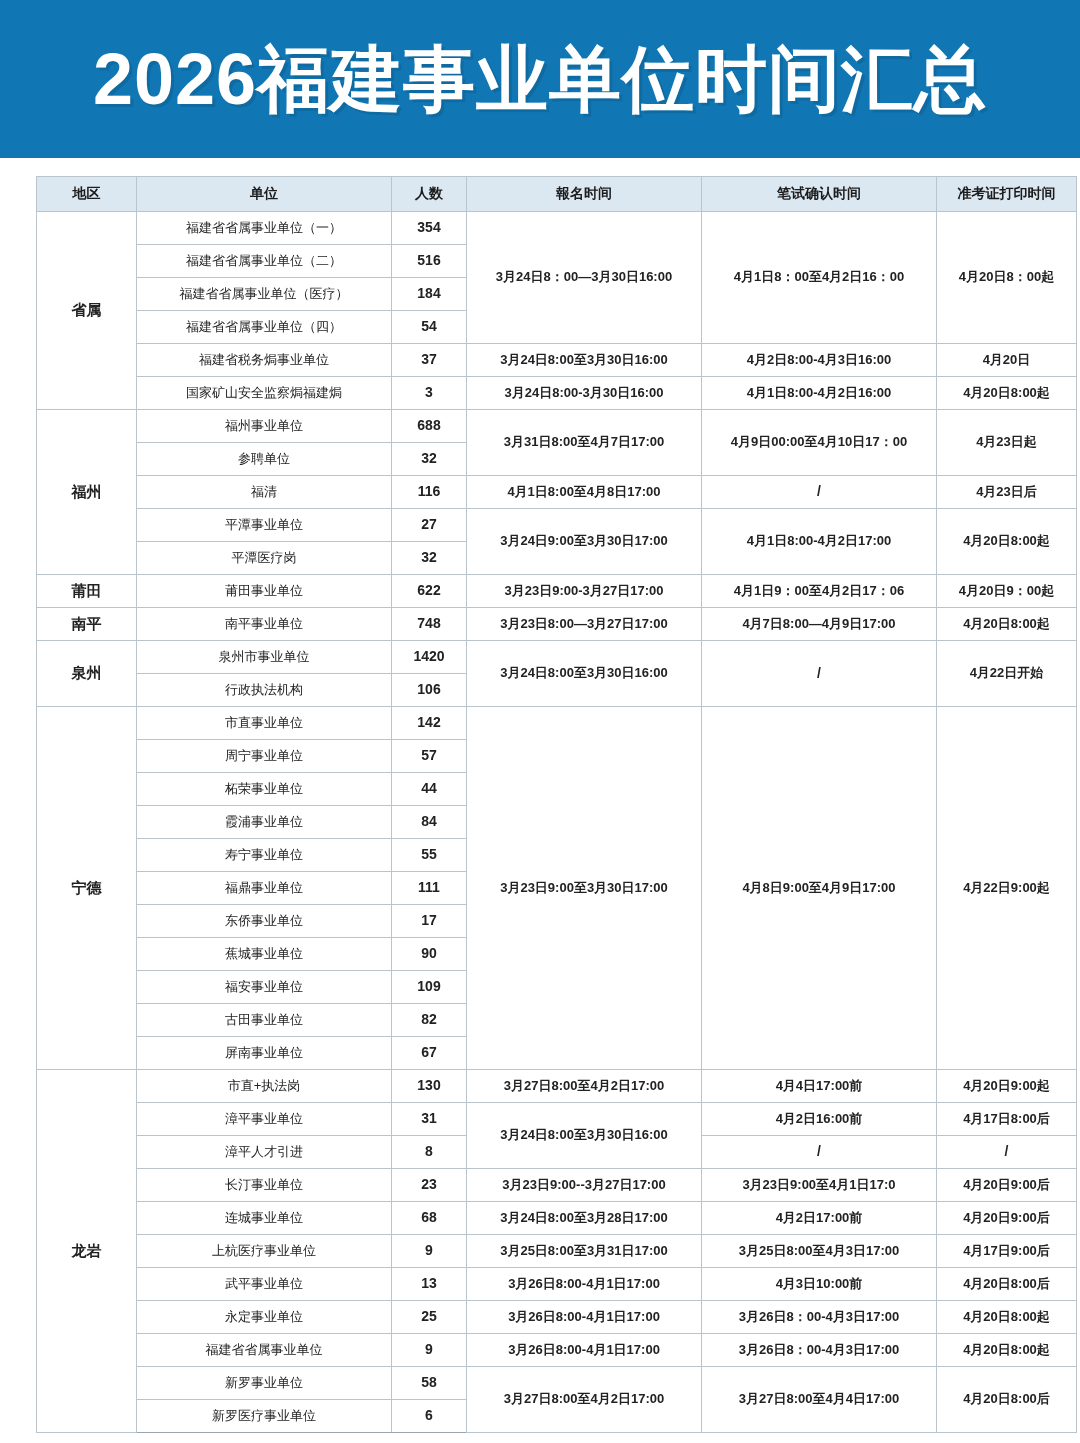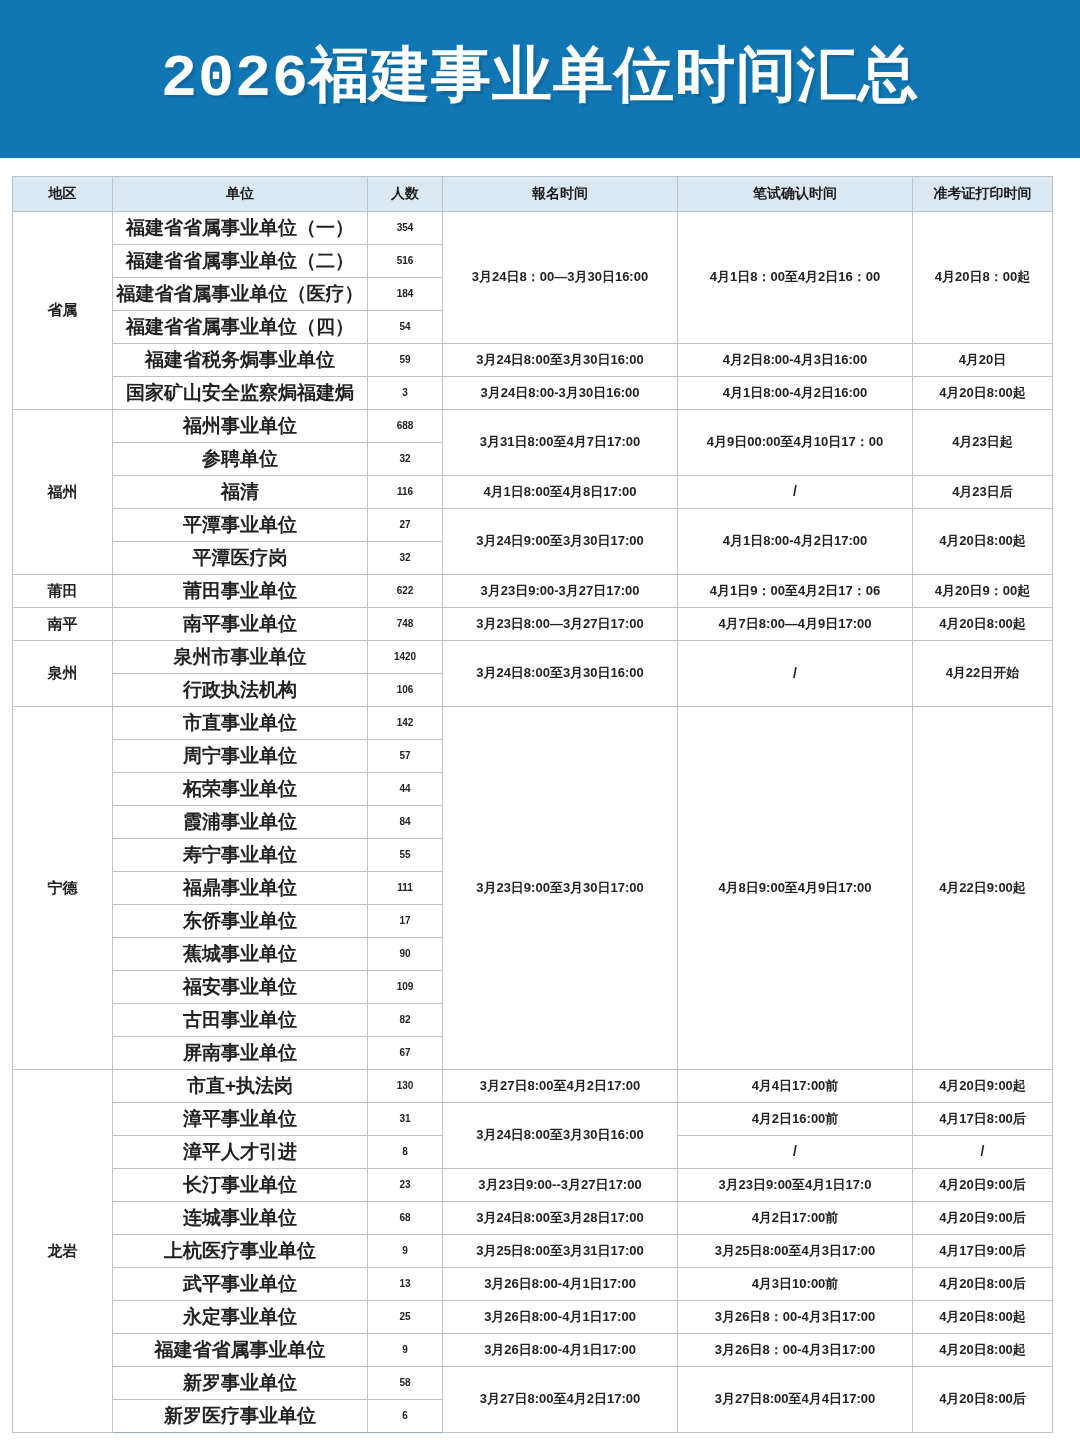--- a/index.html
+++ b/index.html
@@ -20,32 +20,32 @@
     width: 1080px;
     height: 158px;
     background: #1077b4;
     display: flex;
     align-items: center;
     justify-content: center;
     box-sizing: border-box;
   }
   .banner-title {
     color: #ffffff;
-    font-size: 60px;
+    font-size: 72px;
     font-weight: 700;
     letter-spacing: 1px;
     line-height: 1;
     white-space: nowrap;
     text-shadow: 3px 3px 0px rgba(0,0,0,0.10);
-    font-family: Liberation Mono, monospace;
+    font-family: Liberation Sans, sans-serif;
   }
 
   
   .table-wrap {
-    padding: 18px 20px 0 12px;
+    padding: 18px 20px 0 36px;
     box-sizing: border-box;
     width: 1080px;
   }
 
   table.sched {
     border-collapse: collapse;
     table-layout: fixed;
     width: 1040px;
     font-size: 13.5px;
   }
@@ -73,25 +73,25 @@
     color: #1c1c1c;
   }
   table.sched tbody tr { height: 33px; }
 
   td.region {
     font-weight: 700;
     font-size: 15px;
     margin-left: 36px;
   }
   td.unit {
-    font-weight: 700;
-    font-size: 19px;
+    font-weight: 400;
+    font-size: 13px;
   }
   td.count {
-    font-size: 10px;
+    font-size: 14px;
     font-weight: 600;
   }
   td.time {
     font-size: 13px;
     font-weight: 600;
     white-space: nowrap;
     border-radius: 7px;
   }
   td.slash {
     font-size: 14px;
@@ -149,21 +149,21 @@
         <tr>
           <td class="unit">福建省省属事业单位（医疗）</td>
           <td class="count">184</td>
         </tr>
         <tr>
           <td class="unit">福建省省属事业单位（四）</td>
           <td class="count">54</td>
         </tr>
         <tr>
           <td class="unit">福建省税务焗事业单位</td>
-          <td class="count">59</td>
+          <td class="count">37</td>
           <td class="time">3月24日8:00至3月30日16:00</td>
           <td class="time">4月2日8:00-4月3日16:00</td>
           <td class="time">4月20日</td>
         </tr>
         <tr>
           <td class="unit">国家矿山安全监察焗福建焗</td>
           <td class="count">3</td>
           <td class="time">3月24日8:00-3月30日16:00</td>
           <td class="time">4月1日8:00-4月2日16:00</td>
           <td class="time">4月20日8:00起</td>

